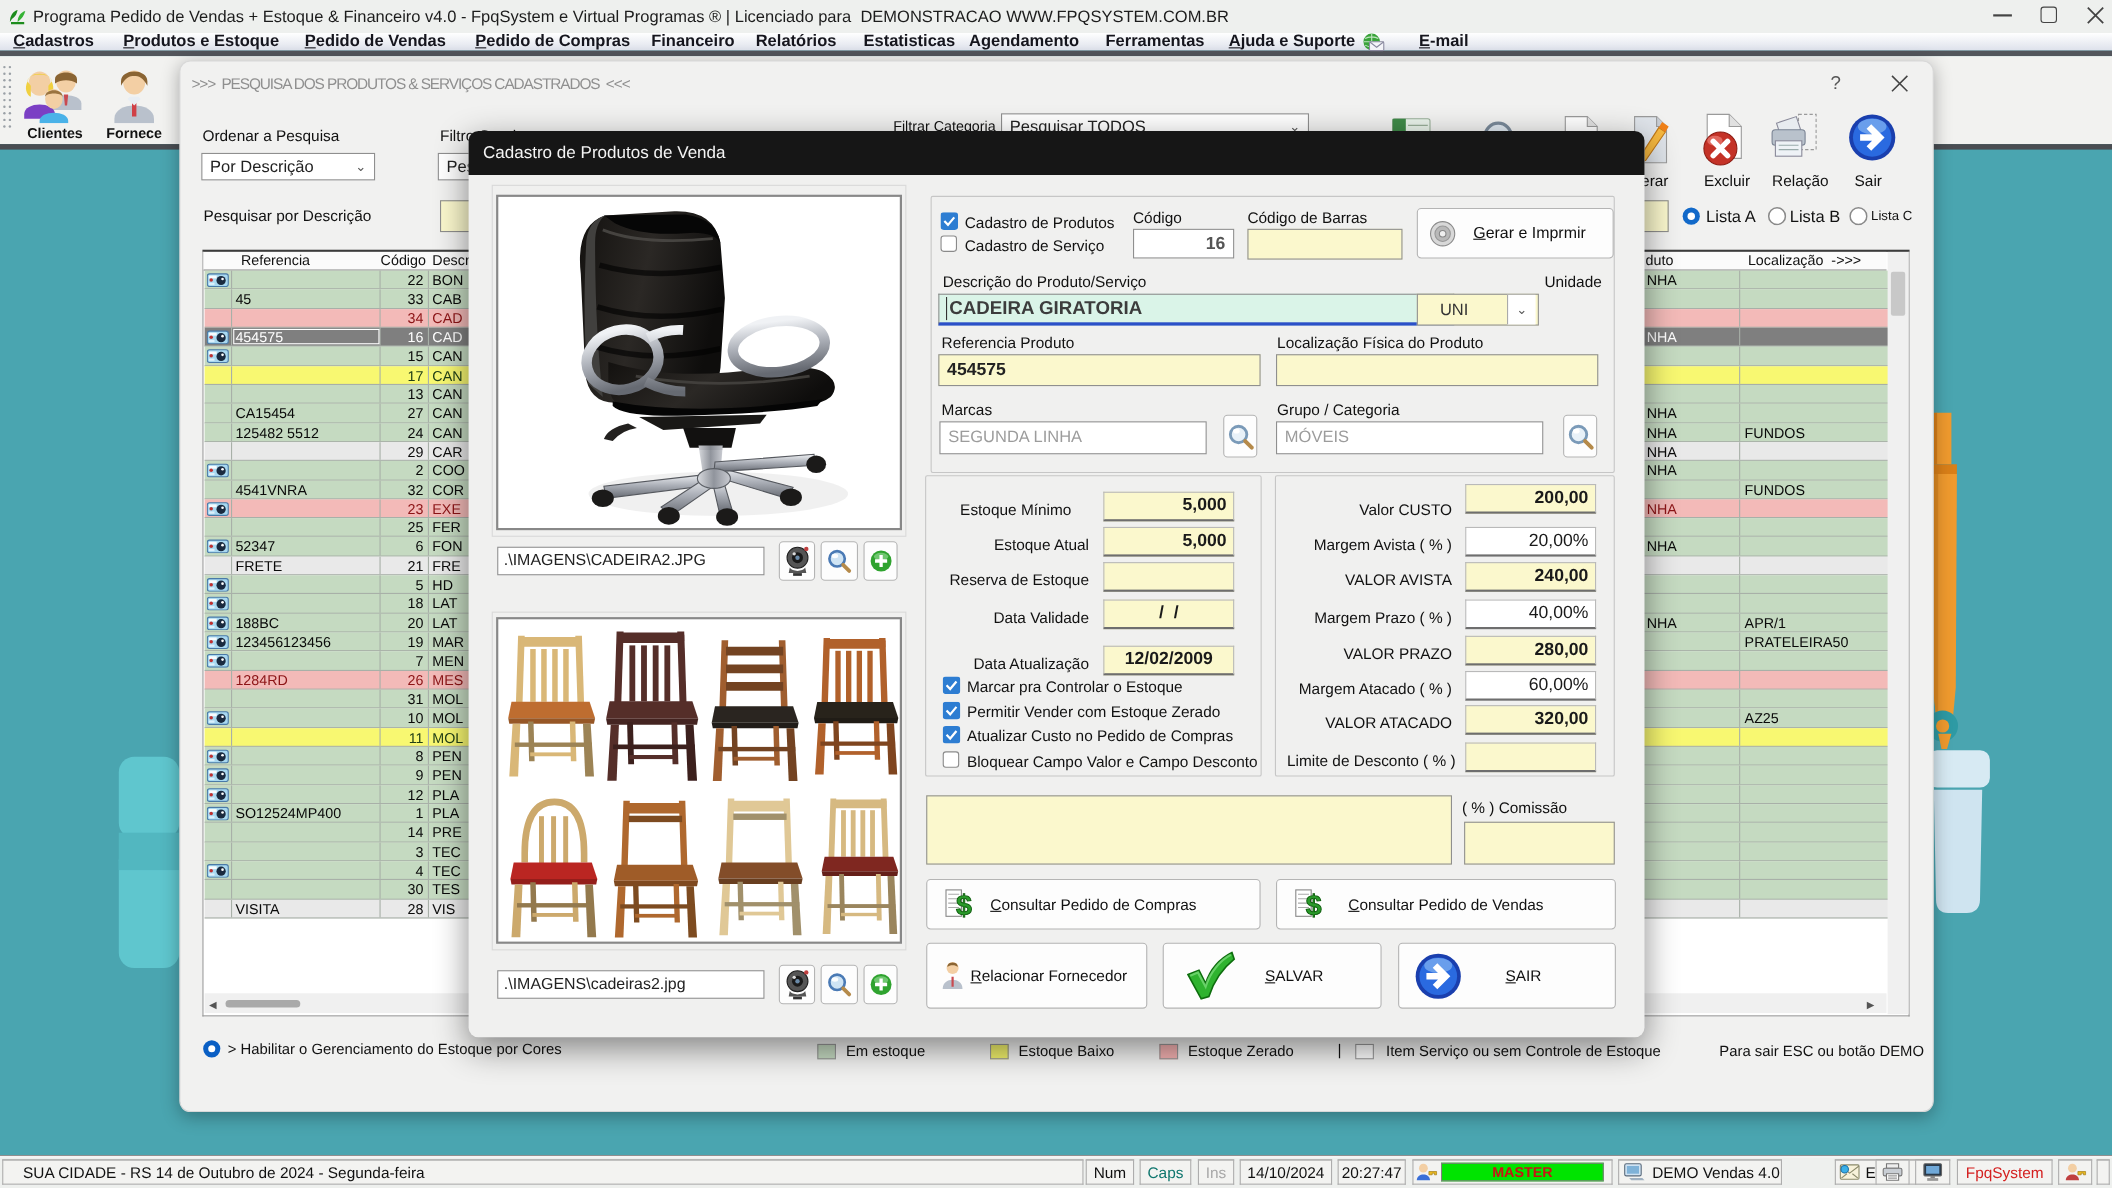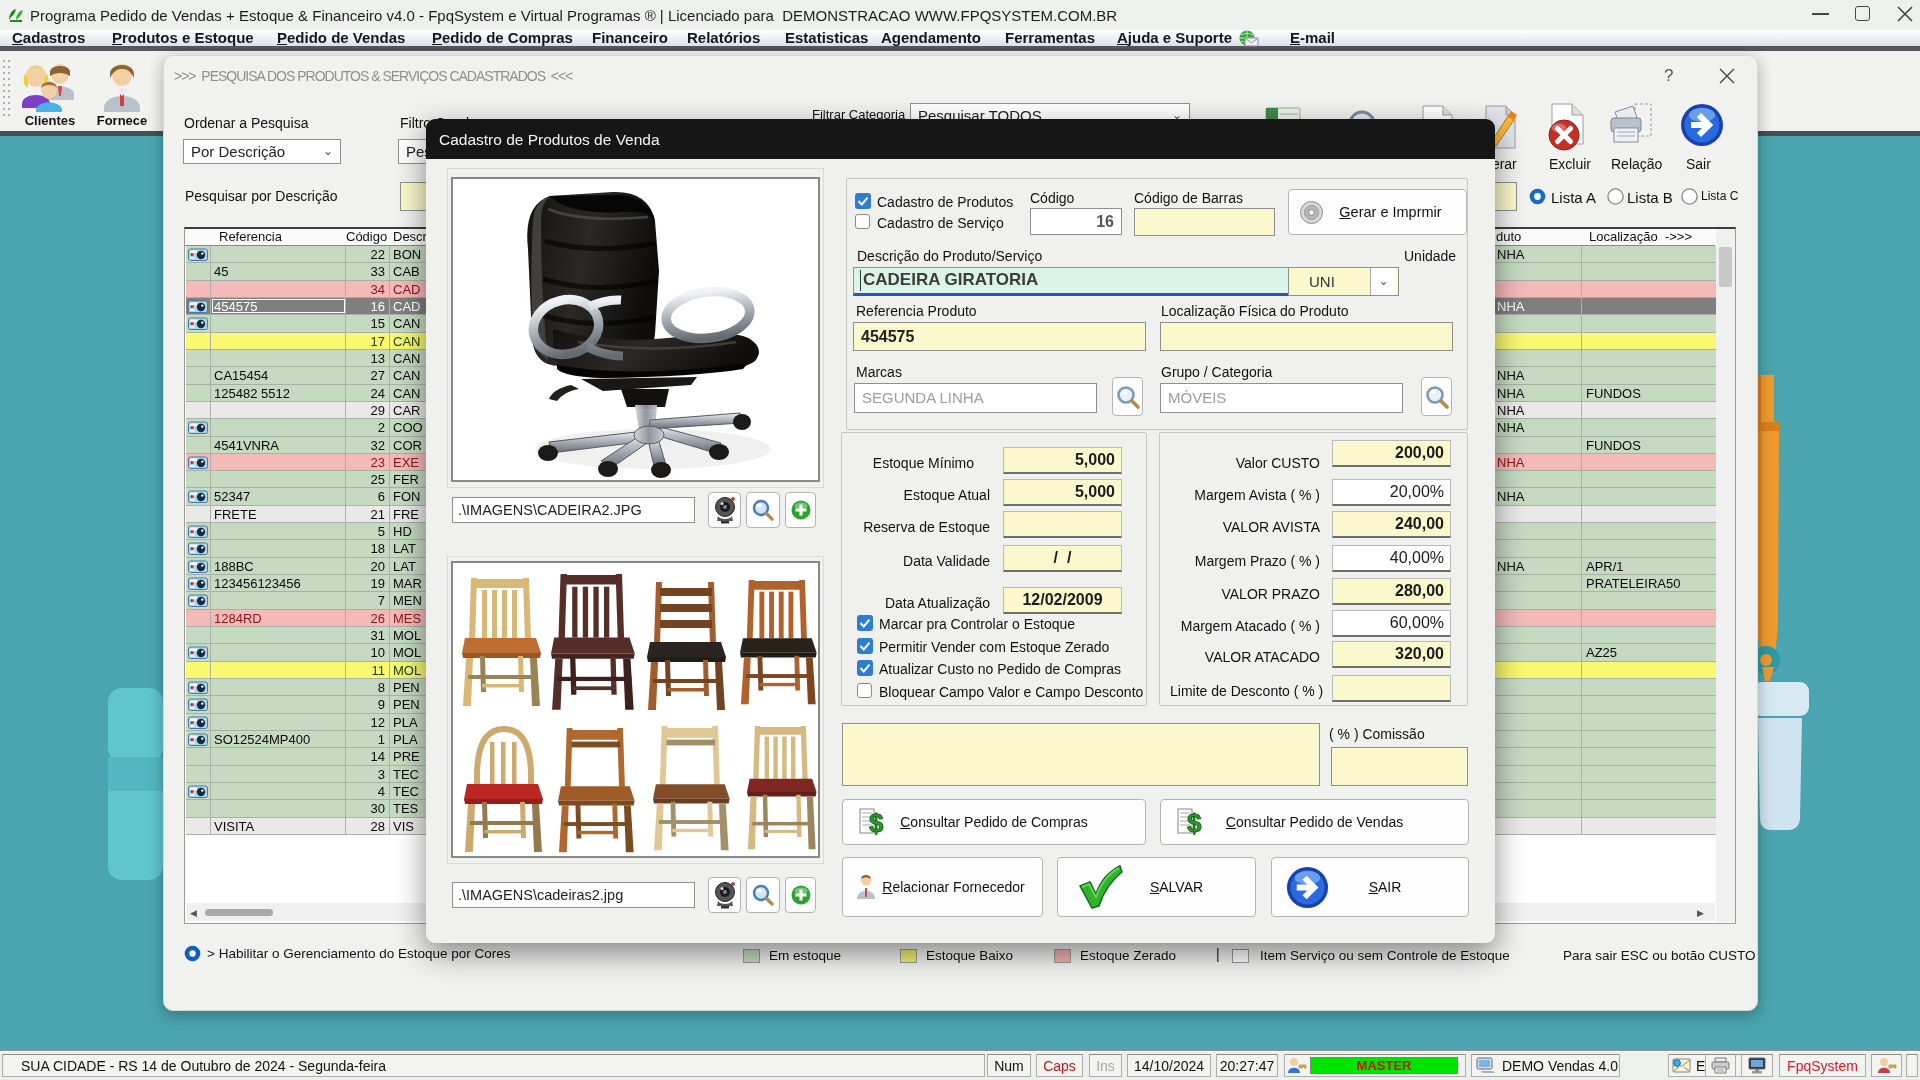--- a/index.html
+++ b/index.html
@@ -603,21 +603,21 @@
 <div class="a" style="left:207px;top:946px;font-size:13.5px;color:#111">&gt; Habilitar o Gerenciamento do Estoque por Cores</div>
 <div class="a" style="left:743px;top:949px;width:17px;height:14px;background:#c5dac1;border:1px solid #999"></div>
 <div class="a" style="left:769px;top:948px;font-size:13.5px;color:#111">Em estoque</div>
 <div class="a" style="left:900px;top:949px;width:17px;height:14px;background:#f0f06a;border:1px solid #999"></div>
 <div class="a" style="left:926px;top:948px;font-size:13.5px;color:#111">Estoque Baixo</div>
 <div class="a" style="left:1054px;top:949px;width:17px;height:14px;background:#f3b0b0;border:1px solid #999"></div>
 <div class="a" style="left:1080px;top:948px;font-size:13.5px;color:#111">Estoque Zerado</div>
 <div class="a" style="left:1216px;top:946px;font-size:14px;color:#111">|</div>
 <div class="a" style="left:1232px;top:949px;width:17px;height:14px;background:#fff;border:1px solid #999"></div>
 <div class="a" style="left:1260px;top:948px;font-size:13.5px;color:#111">Item Serviço ou sem Controle de Estoque</div>
-<div class="a" style="left:1563px;top:948px;font-size:13.5px;color:#111">Para sair ESC ou botão CUSTO</div>
+<div class="a" style="left:1563px;top:948px;font-size:13.5px;color:#111">Para sair ESC ou botão DEMO</div>
 
 <div class="a" style="left:426px;top:119px;width:1069px;height:824px;background:#f0f0ef;border-radius:9px;box-shadow:0 10px 30px rgba(0,0,0,.45)"></div>
 <div class="a" style="left:426px;top:119px;width:1069px;height:40px;background:#161616;border-radius:9px 9px 0 0"></div>
 <div class="a" style="left:439px;top:131px;font-size:15.5px;color:#f4f4f4;white-space:nowrap">Cadastro de Produtos de Venda</div>
 
 <div class="a" style="left:447px;top:168px;width:377px;height:320px;border:1px solid #d9d9d9;background:#f0f0ef"></div>
 <div class="a" style="left:451px;top:177px;width:369px;height:305px;border:2px solid #888;background:#fff"></div>
 <div class="a" id="chair1" style="left:453px;top:179px;width:365px;height:301px;overflow:hidden"><svg width="365" height="301" viewBox="0 0 365 301">
 <defs>
 <linearGradient id="chrm" x1="0" y1="0" x2="0" y2="1">
@@ -999,21 +999,21 @@
       <ellipse cx="23" cy="13" rx="13" ry="7" fill="#7fb0f0" opacity=".75"></ellipse>
       <path d="M12 23 H26 M20 13 L30 23 L20 33" stroke="#fff" stroke-width="6" fill="none"></path>
     </svg>
     <span style="margin-left:30px"><u>S</u>AIR</span>
   </div>
 
 <div class="a" style="left:0;top:1050px;width:1920px;height:30px;background:#eef0ee;border-top:1px solid #8f8f8f;box-shadow:inset 0 1px 0 #fff"></div>
 <style>.sc{position:absolute;top:1054px;height:23px;border:1px solid #adadad;border-top-color:#8f8f8f;background:#f3f3f1;font-size:14px;color:#111;display:flex;align-items:center;white-space:nowrap}</style>
 <div class="sc" style="left:2px;width:983px;padding-left:18px">SUA CIDADE - RS 14 de Outubro de 2024 - Segunda-feira</div>
 <div class="sc" style="left:987px;width:44px;justify-content:center">Num</div>
-<div class="sc" style="left:1036px;width:47px;justify-content:center;color:#b91c1c">Caps</div>
+<div class="sc" style="left:1036px;width:47px;justify-content:center;color:#0f766e">Caps</div>
 <div class="sc" style="left:1089px;width:33px;justify-content:center;color:#a8a8a8">Ins</div>
 <div class="sc" style="left:1127px;width:84px;justify-content:center">14/10/2024</div>
 <div class="sc" style="left:1216px;width:62px;justify-content:center">20:27:47</div>
 <div class="sc" style="left:1284px;width:182px">
 <svg width="20" height="18" viewBox="0 0 20 18" style="margin-left:2px">
       <circle cx="7" cy="5" r="4" fill="#f3cfa4"></circle>
       <path d="M1 16 C1 9 13 9 13 16 Z" fill="#3a6fd8"></path>
       <path d="M12 8 L19 8 L19 11 L17 11 L17 9.5 L15 9.5 L15 11 L12 11 Z" fill="#e8b820" stroke="#a07810" stroke-width=".6"></path>
     </svg>
 <span style="display:inline-block;margin-left:3px;width:148px;height:17px;background:#00e400;border:1px solid #808080;color:#c81414;font-weight:700;font-size:13px;text-align:center;line-height:16px">MASTER</span>

